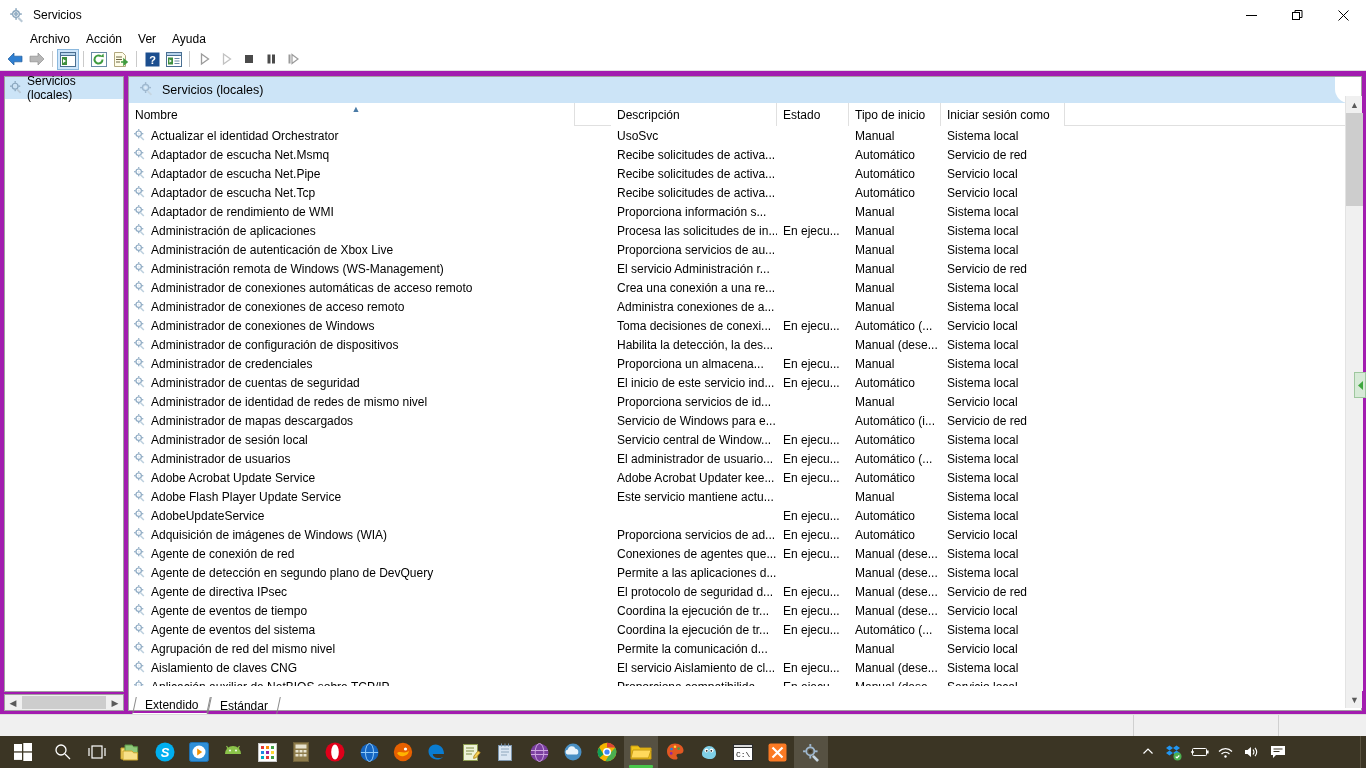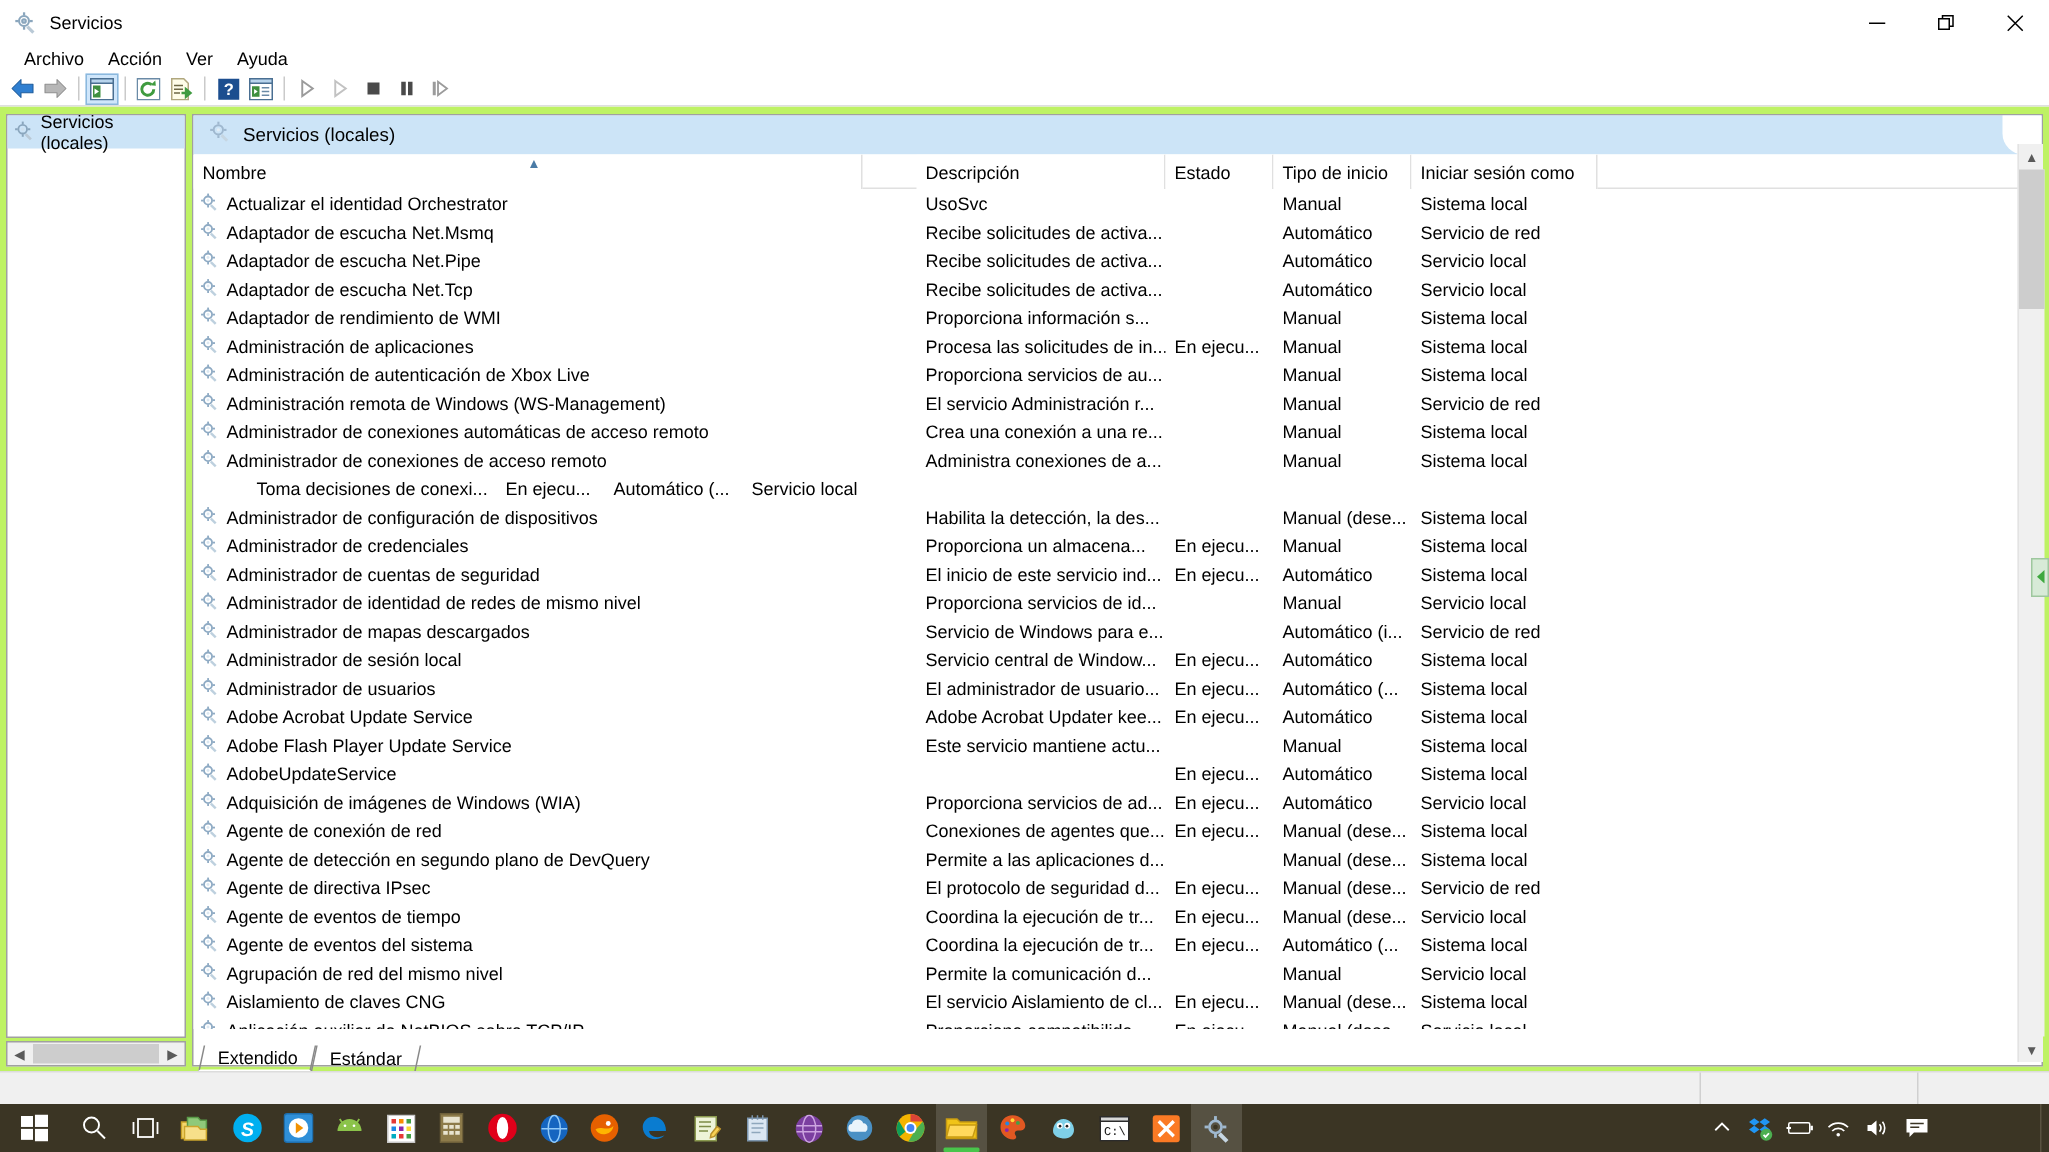--- a/index.html
+++ b/index.html
@@ -3,39 +3,39 @@
 <meta charset="utf-8">
 <style>
   * { box-sizing: border-box; }
   html, body {
     margin: 0; padding: 0;
     width: 1366px; height: 768px;
     overflow: hidden;
     font-family: "Liberation Sans", sans-serif;
     background: #ffffff;
   }
-  .app { position: relative; width: 1366px; height: 768px; background: #bef264; }
+  .app { position: relative; width: 1366px; height: 768px; background: #a21caf; }
 
   
   .titlebar {
     position: absolute; top: 0; left: 0; width: 1366px; height: 30px;
     background: #ffffff; display: flex; align-items: center;
   }
   .title-icon { margin-left: 9px; width: 16px; height: 16px; }
   .title-text { margin-left: 8px; font-size: 12px; color: #000; }
   .winbtns { position: absolute; right: 0; top: 0; display: flex; height: 30px; }
   .winbtn {
     width: 46px; height: 30px; display: flex; align-items: center; justify-content: center;
     color: #000;
   }
 
   
   .menubar {
     position: absolute; top: 30px; left: 0; width: 1366px; height: 18px;
-    background: #fff; display: flex; align-items: center; padding-left: 8px;
+    background: #fff; display: flex; align-items: center; padding-left: 22px;
   }
   .menuitem { font-size: 12px; color: #000; padding: 1px 8px; }
 
   
   .toolbar {
     position: absolute; top: 48px; left: 0; width: 1366px; height: 23px;
     background: #fff; display: flex; align-items: center; padding-left: 4px;
     border-bottom: 1px solid #dfdfdf;
   }
   .tbtn { width: 22px; height: 21px; display: flex; align-items: center; justify-content: center; }
@@ -589,20 +589,36 @@
                     <path d="M10 10l4 4-1.4 1.4-4-4z" fill="#bdd0de"></path>
                   </svg></span>
                 <span>Administrador de conexiones de acceso remoto</span>
               </div>
               <div class="lv-cell c-desc">Administra conexiones de a...</div>
               <div class="lv-cell c-est"></div>
               <div class="lv-cell c-tipo">Manual</div>
               <div class="lv-cell c-log">Sistema local</div>
             </div>
             <div class="lv-row">
+              <div class="lv-cell name c-name">
+                <span class="svc-gear"><svg width="13" height="13" viewBox="0 0 16 16">
+                    <g fill="none" stroke="#8fabc4" stroke-width="1.5">
+                      <circle cx="7" cy="7" r="3.3"></circle>
+                    </g>
+                    <circle cx="7" cy="7" r="1.2" fill="#dce8f2"></circle>
+                    <g fill="#8fabc4">
+                      <rect x="6.3" y="1.3" width="1.5" height="2"></rect>
+                      <rect x="6.3" y="10.7" width="1.5" height="2"></rect>
+                      <rect x="1.3" y="6.3" width="2" height="1.5"></rect>
+                      <rect x="10.7" y="6.3" width="2" height="1.5"></rect>
+                    </g>
+                    <path d="M10 10l4 4-1.4 1.4-4-4z" fill="#bdd0de"></path>
+                  </svg></span>
+                <span>Administrador de conexiones de Windows</span>
+              </div>
               <div class="lv-cell c-desc">Toma decisiones de conexi...</div>
               <div class="lv-cell c-est">En ejecu...</div>
               <div class="lv-cell c-tipo">Automático (...</div>
               <div class="lv-cell c-log">Servicio local</div>
             </div>
             <div class="lv-row">
               <div class="lv-cell name c-name">
                 <span class="svc-gear"><svg width="13" height="13" viewBox="0 0 16 16">
                     <g fill="none" stroke="#8fabc4" stroke-width="1.5">
                       <circle cx="7" cy="7" r="3.3"></circle>

